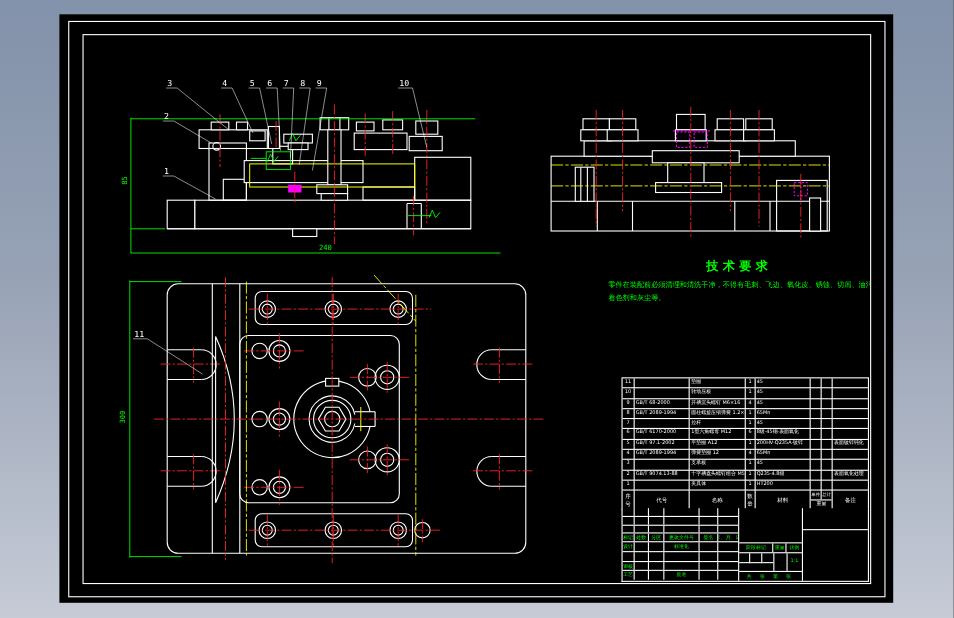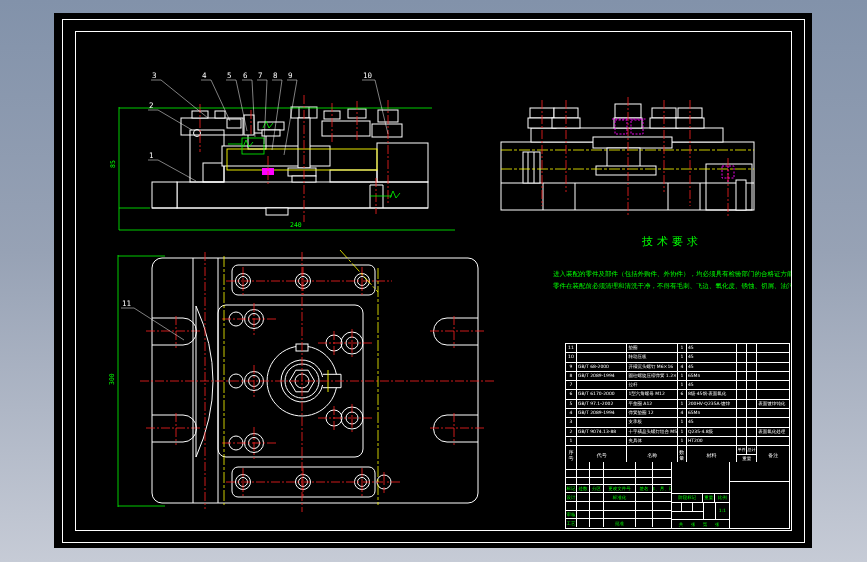--- a/index.html
+++ b/index.html
@@ -15,21 +15,21 @@
   .thin{stroke:#fff;stroke-width:0.5;fill:none;}
   .cl{stroke:#ff2222;stroke-width:0.8;fill:none;stroke-dasharray:9 2 2 2;}
   .ph{stroke:#ffff00;stroke-width:0.8;fill:none;stroke-dasharray:11 2 3 2;}
   .phs{stroke:#ffff00;stroke-width:0.9;fill:none;}
   .dim{stroke:#00ff00;stroke-width:0.8;fill:none;}
   .mg{stroke:#ff00ff;stroke-width:0.9;fill:none;stroke-dasharray:2 1.5;}
   .co{fill:#fff;font-size:7.5px;font-family:"DejaVu Sans Mono",monospace;}
   .dt{fill:#00ff00;font-size:6.5px;font-family:"DejaVu Sans Mono",monospace;}
   
   .techreq{position:absolute;left:499px;top:221px;width:238px;color:#00ff00;}
-  .techreq .tr-title{display:block;text-align:center;font-size:11px;font-weight:normal;letter-spacing:4px;margin-bottom:19px;}
+  .techreq .tr-title{display:block;text-align:center;font-size:11px;font-weight:bold;letter-spacing:4px;margin-bottom:4px;}
   .techreq .tr-line{display:block;font-size:6.5px;line-height:12.4px;white-space:nowrap;overflow:hidden;}
   
   .bom{position:absolute;left:511px;top:330px;width:225px;border:1px solid #fff;box-sizing:border-box;background:#000;}
   .bom-row{display:flex;height:9.3px;}
   .bom-cell{box-sizing:border-box;border-right:1px solid #fff;border-bottom:1px solid #fff;
     color:#fff;font-size:4.5px;line-height:8.5px;white-space:nowrap;overflow:hidden;padding-left:1px;}
   .c0{width:11px;text-align:center;padding-left:0;}
   .c1{width:51px;}
   .c2{width:51px;}
   .c3{width:9px;text-align:center;padding-left:0;}
@@ -356,22 +356,22 @@
           <text class="co" x="122" y="306">11</text>
           <line x1="121" y1="308" x2="134" y2="308" class="thin"></line>
             <line x1="134" y1="308" x2="184" y2="340" class="thin"></line>
         </g>
 
       </g>
     </svg>
 
     <div class="techreq">
       <span class="tr-title">技术要求</span>
-      <span class="tr-line">进入装配的零件及部件（包括外购件、外协件），均必须具有检验部门的合格证方能</span>
       <span class="tr-line">零件在装配前必须清理和清洗干净，不得有毛刺、飞边、氧化皮、锈蚀、切屑、油污、</span>
+      <span class="tr-line">着色剂和灰尘等。</span>
     </div>
 
     <div class="bom">
       <div>
           <div class="bom-row">
             <div class="bom-cell c0">11</div>
             <div class="bom-cell c1"></div>
             <div class="bom-cell c2">垫圈</div>
             <div class="bom-cell c3">1</div>
             <div class="bom-cell c4">45</div>

